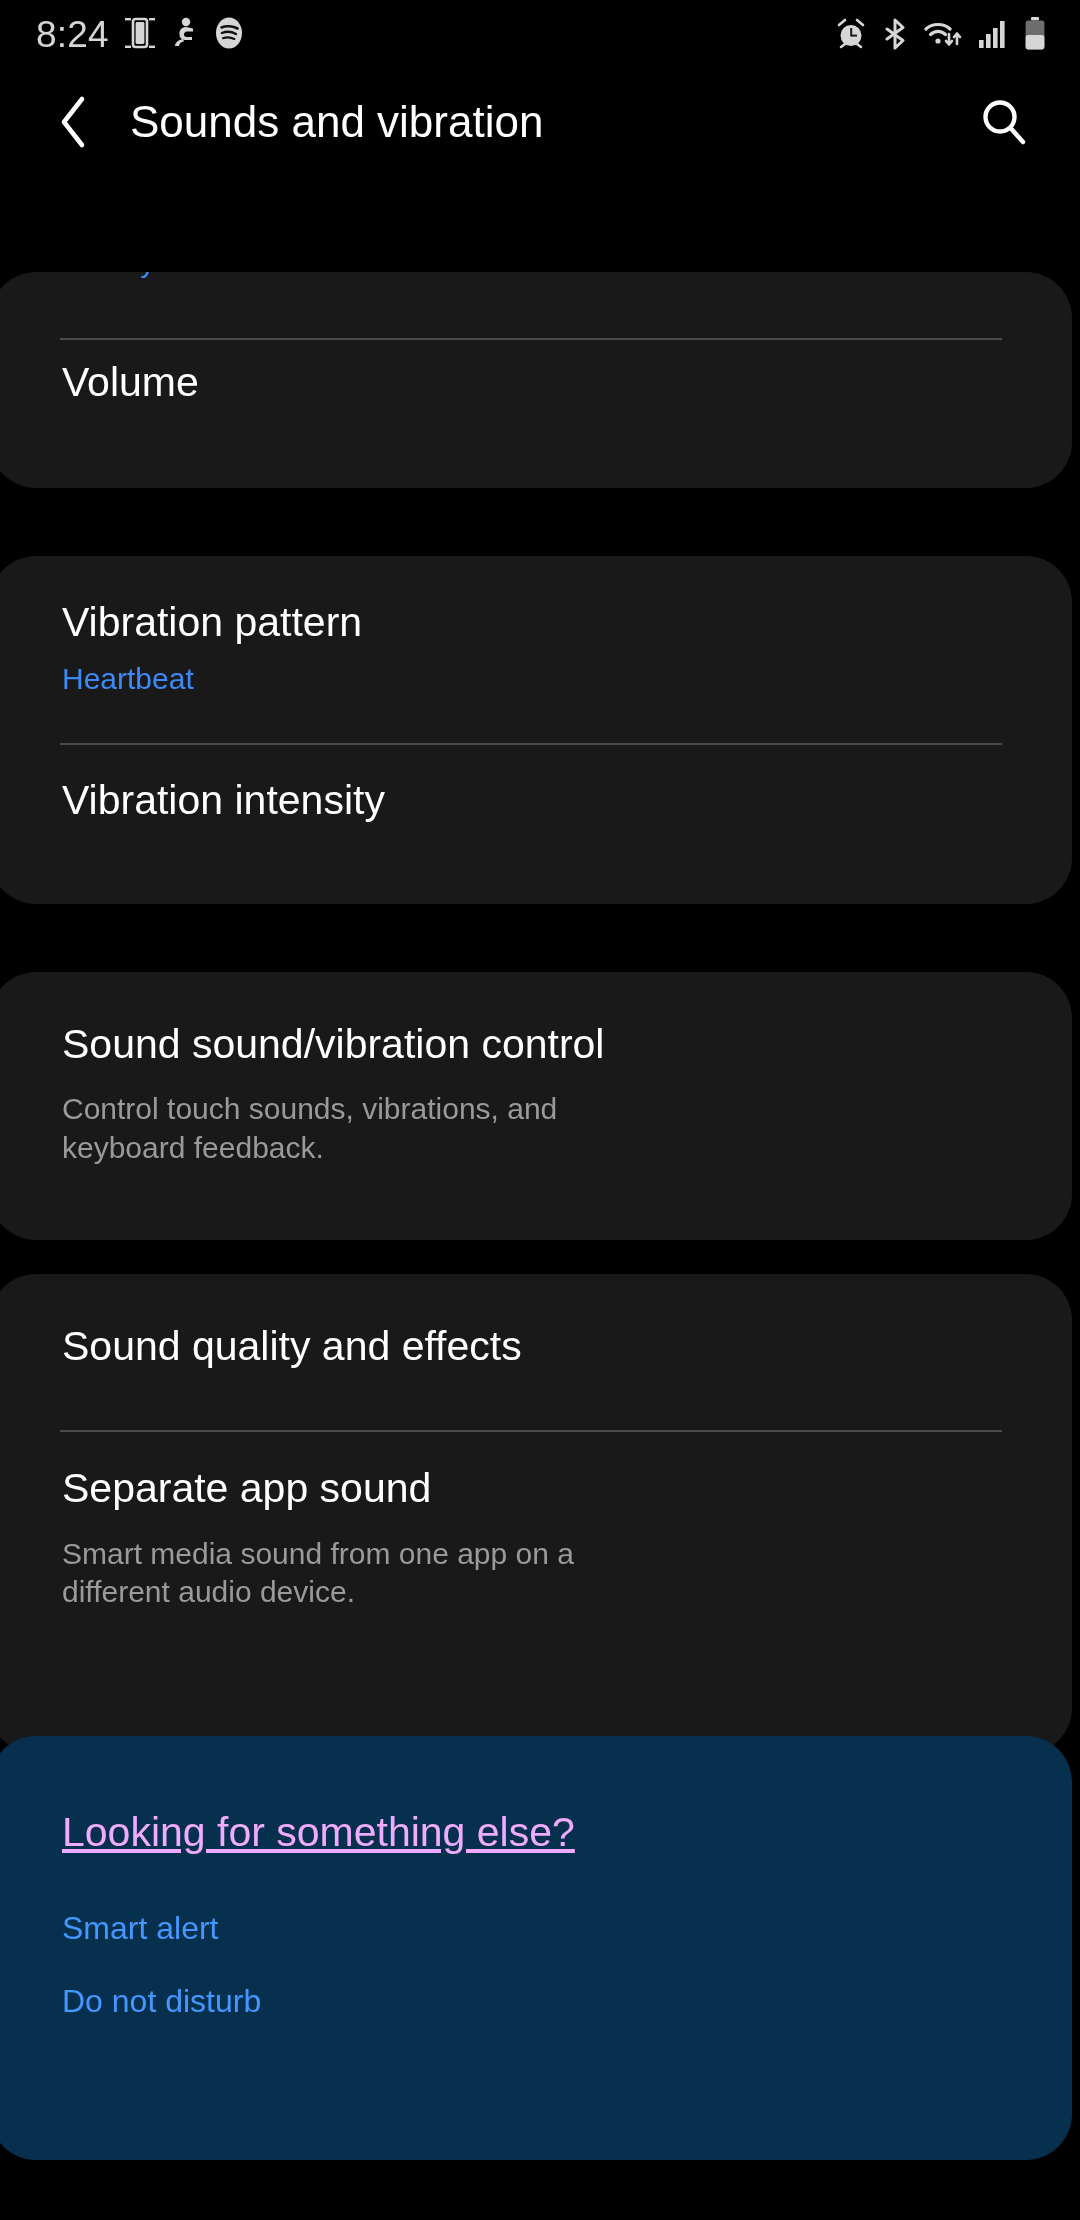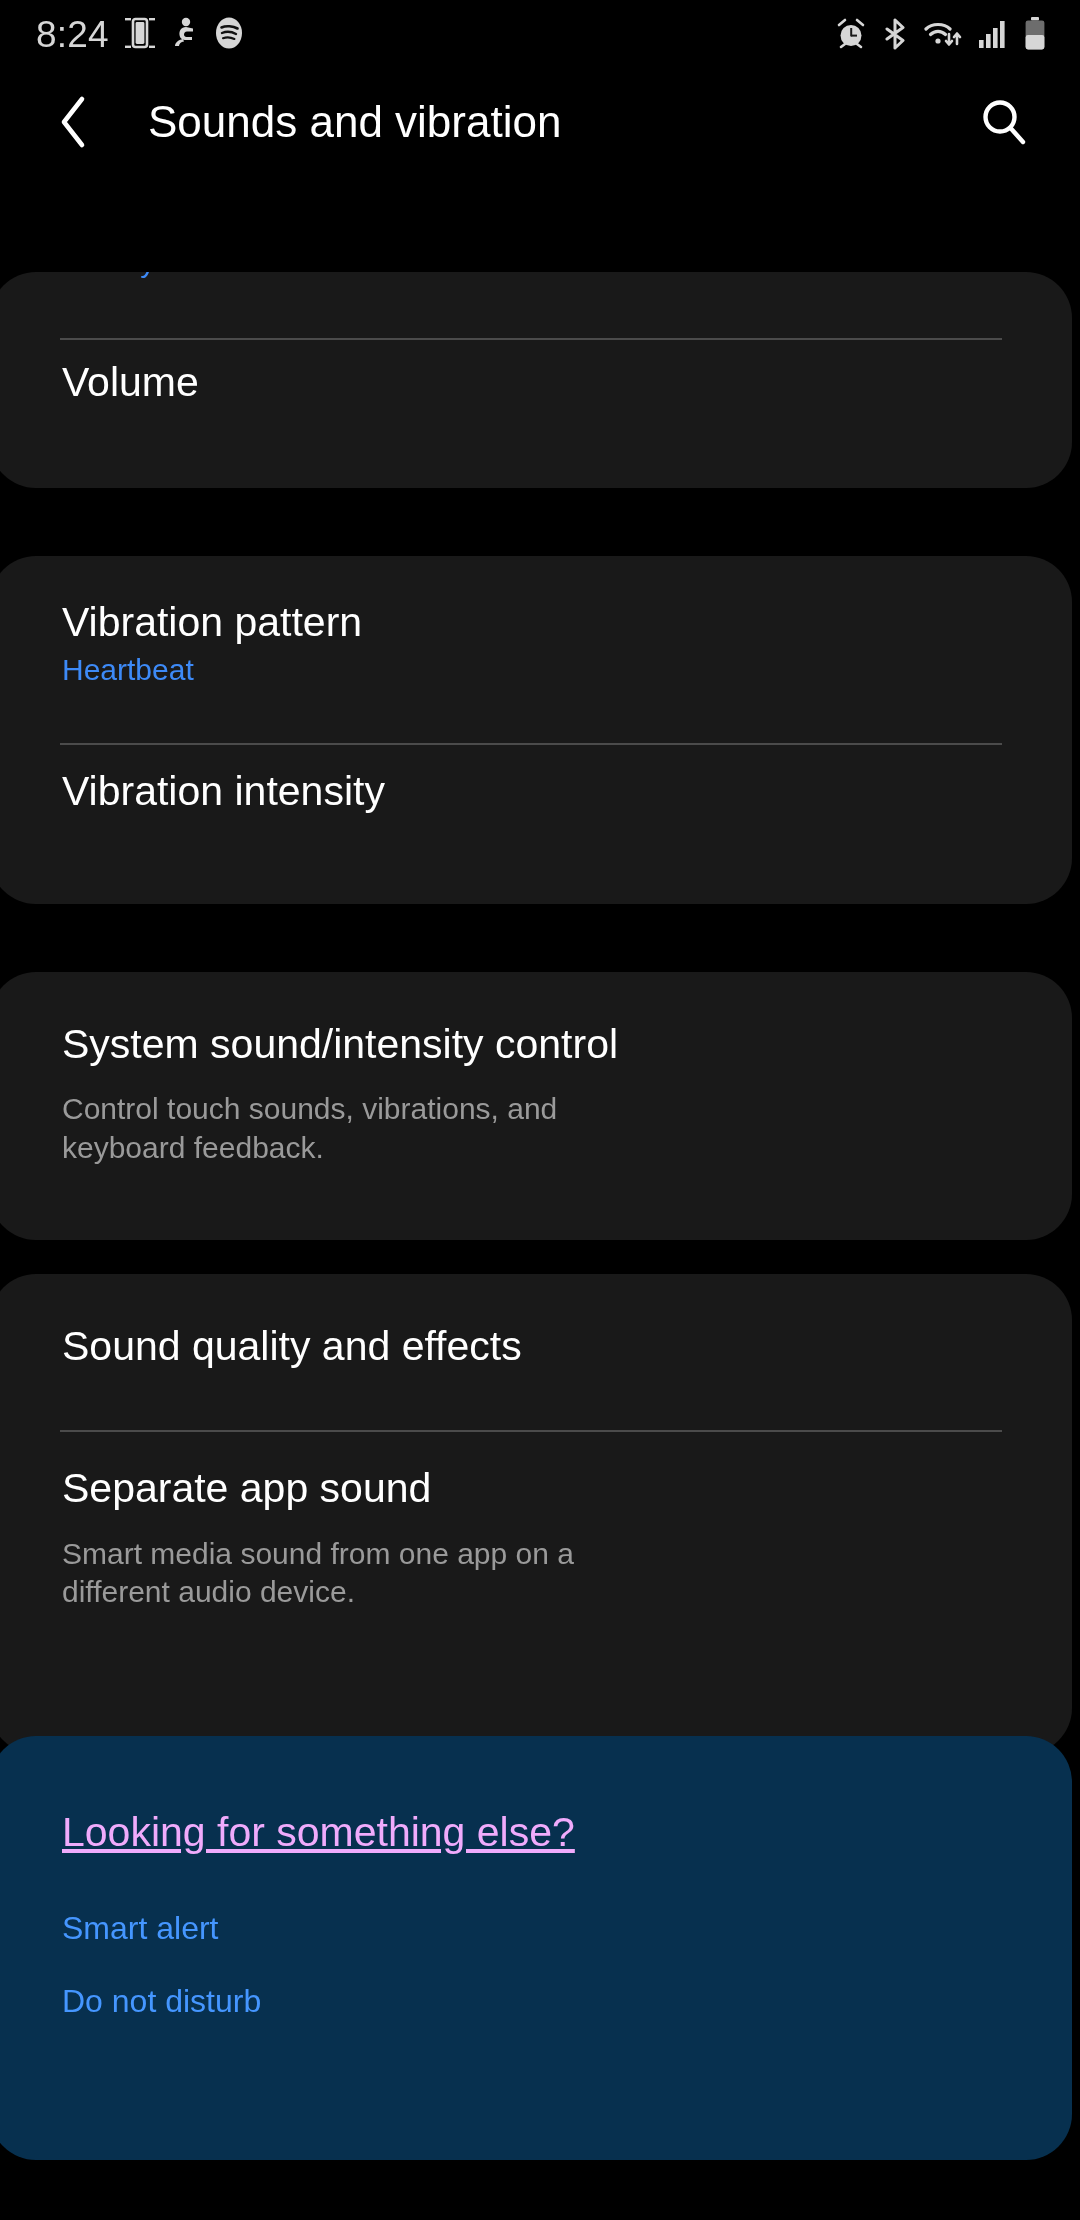--- a/index.html
+++ b/index.html
@@ -49,21 +49,20 @@
     color: #d6d6d6;
   }
 
   
   .title-bar {
     height: 108px;
     display: flex;
     align-items: center;
     padding: 0 44px 0 42px;
     box-sizing: border-box;
-    gap: 18px;
   }
   .back-btn {
     width: 64px;
     height: 64px;
     display: flex;
     align-items: center;
     justify-content: center;
     flex: 0 0 auto;
     cursor: pointer;
   }
@@ -118,21 +117,21 @@
   .row-title {
     font-size: 41px;
     font-weight: 400;
     color: #ffffff;
     line-height: 1.18;
   }
   .row-sub-blue {
     font-size: 30px;
     color: #3d8af7;
     line-height: 1.2;
-    margin-top: 6px;
+    margin-top: 15px;
   }
   .row-sub-gray {
     font-size: 30px;
     color: #9a9a9a;
     line-height: 1.28;
     margin-top: 22px;
     max-width: 595px;
   }
   .divider {
     position: absolute;
@@ -272,21 +271,21 @@
       <div class="row-sub-blue">Heartbeat</div>
     </div>
     <div class="divider" style="top:187px;"></div>
     <div class="row" style="padding-top:47px; padding-bottom:47px;">
       <div class="row-title">Vibration intensity</div>
     </div>
   </div>
 
   <div class="card" style="top:796px; height:268px;">
     <div class="row" style="padding-top:48px; padding-bottom:46px;">
-      <div class="row-title">System sound/intensity control</div>
+      <div class="row-title">Sound sound/vibration control</div>
       <div class="row-sub-gray">Control touch sounds, vibrations, and keyboard feedback.</div>
     </div>
   </div>
 
   <div class="card" style="top:1098px; height:480px;">
     <div class="row" style="padding-top:48px; padding-bottom:48px;">
       <div class="row-title">Sound quality and effects</div>
     </div>
     <div class="divider" style="top:156px;"></div>
     <div class="row" style="padding-top:46px; padding-bottom:46px;">

